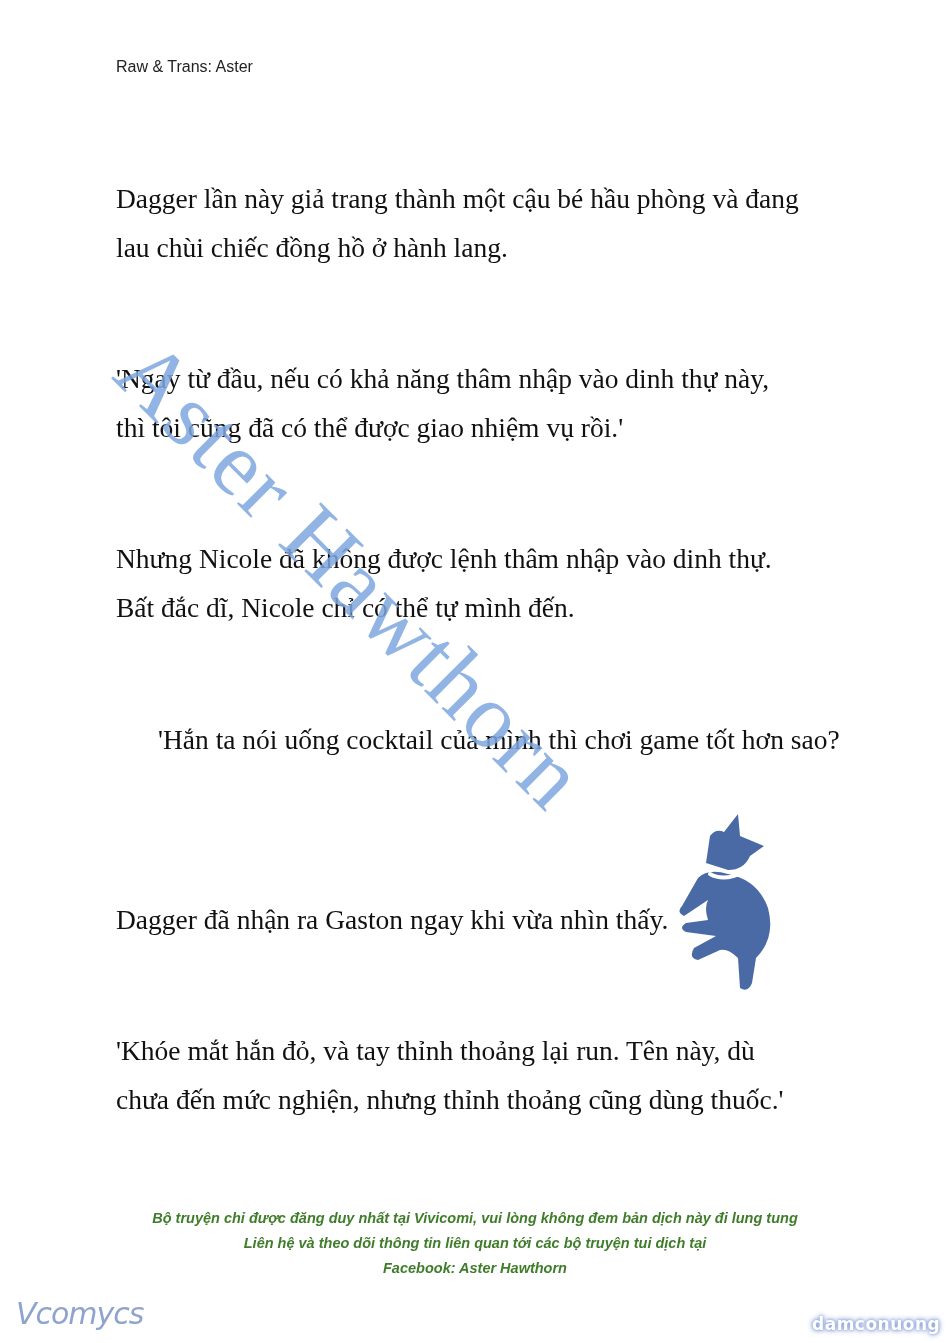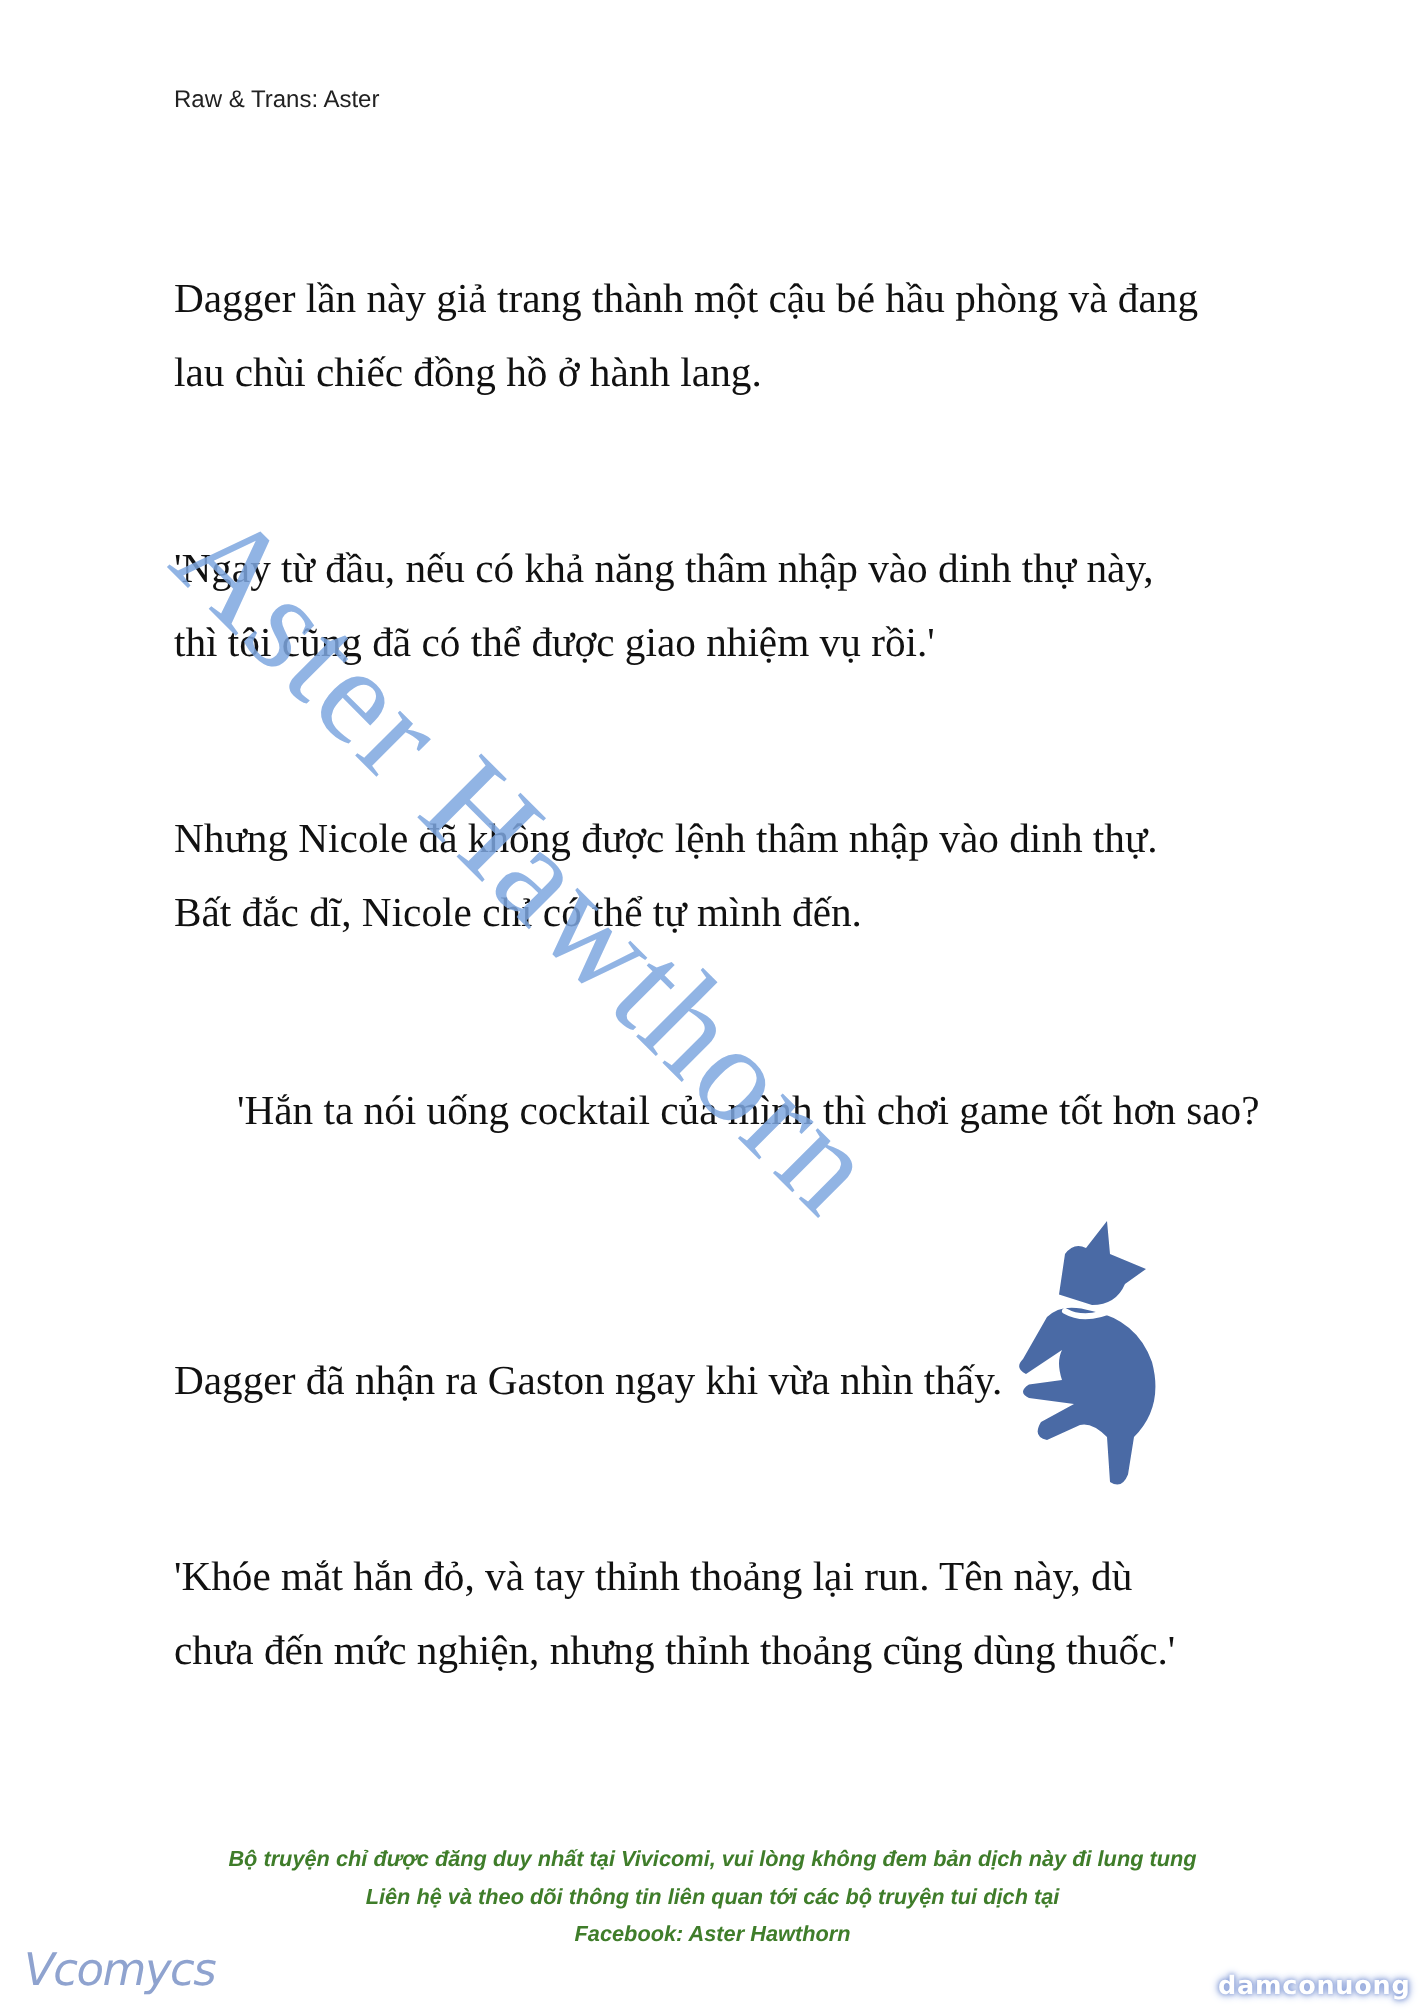--- a/index.html
+++ b/index.html
@@ -19,21 +19,21 @@
       font-family: "Liberation Serif", serif; font-size: 92px; color: #7ea7e0;
       opacity: 0.85; transform: rotate(45deg); transform-origin: 0 0;
       white-space: nowrap; letter-spacing: 2px; pointer-events: none;
       transform: translate(0,0) rotate(45deg);
     }
     .wm-wrap { position: absolute; left: 0; top: 0; width: 950px; height: 1343px; pointer-events: none; }
     .cat { position: absolute; left: 668px; top: 808px; width: 120px; height: 185px; }
     .footer {
       position: absolute; left: 0; width: 950px; text-align: center;
       font-family: "Liberation Sans", sans-serif; font-style: italic; font-weight: bold;
-      font-size: 14.5px; color: #3f7d2a; margin-top: 22px;
+      font-size: 14.5px; color: #3f7d2a;
     }
     .logo-left {
       position: absolute; left: 16px; top: 1296px;
       font-family: "DejaVu Sans", sans-serif; font-style: italic; font-weight: normal;
       font-size: 30px; color: #8fa3cf; letter-spacing: -1px;
     }
     .logo-right {
       position: absolute; left: 812px; top: 1314px;
       font-family: "DejaVu Sans", sans-serif; font-weight: bold; font-size: 17px;
       color: #ffffff; letter-spacing: 0.5px;

